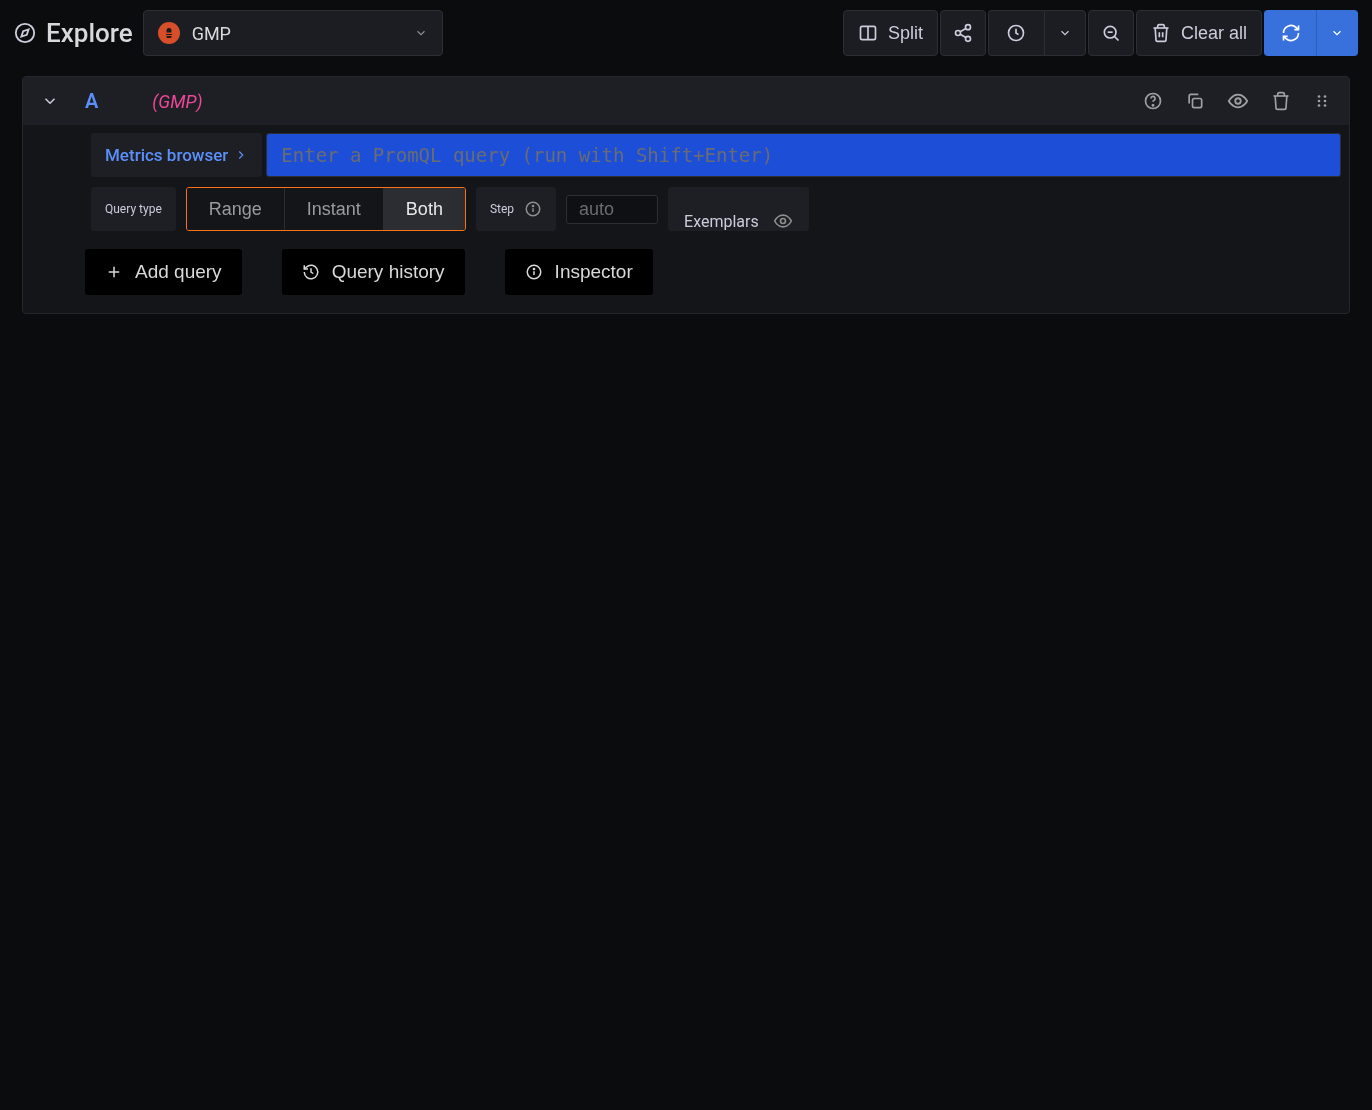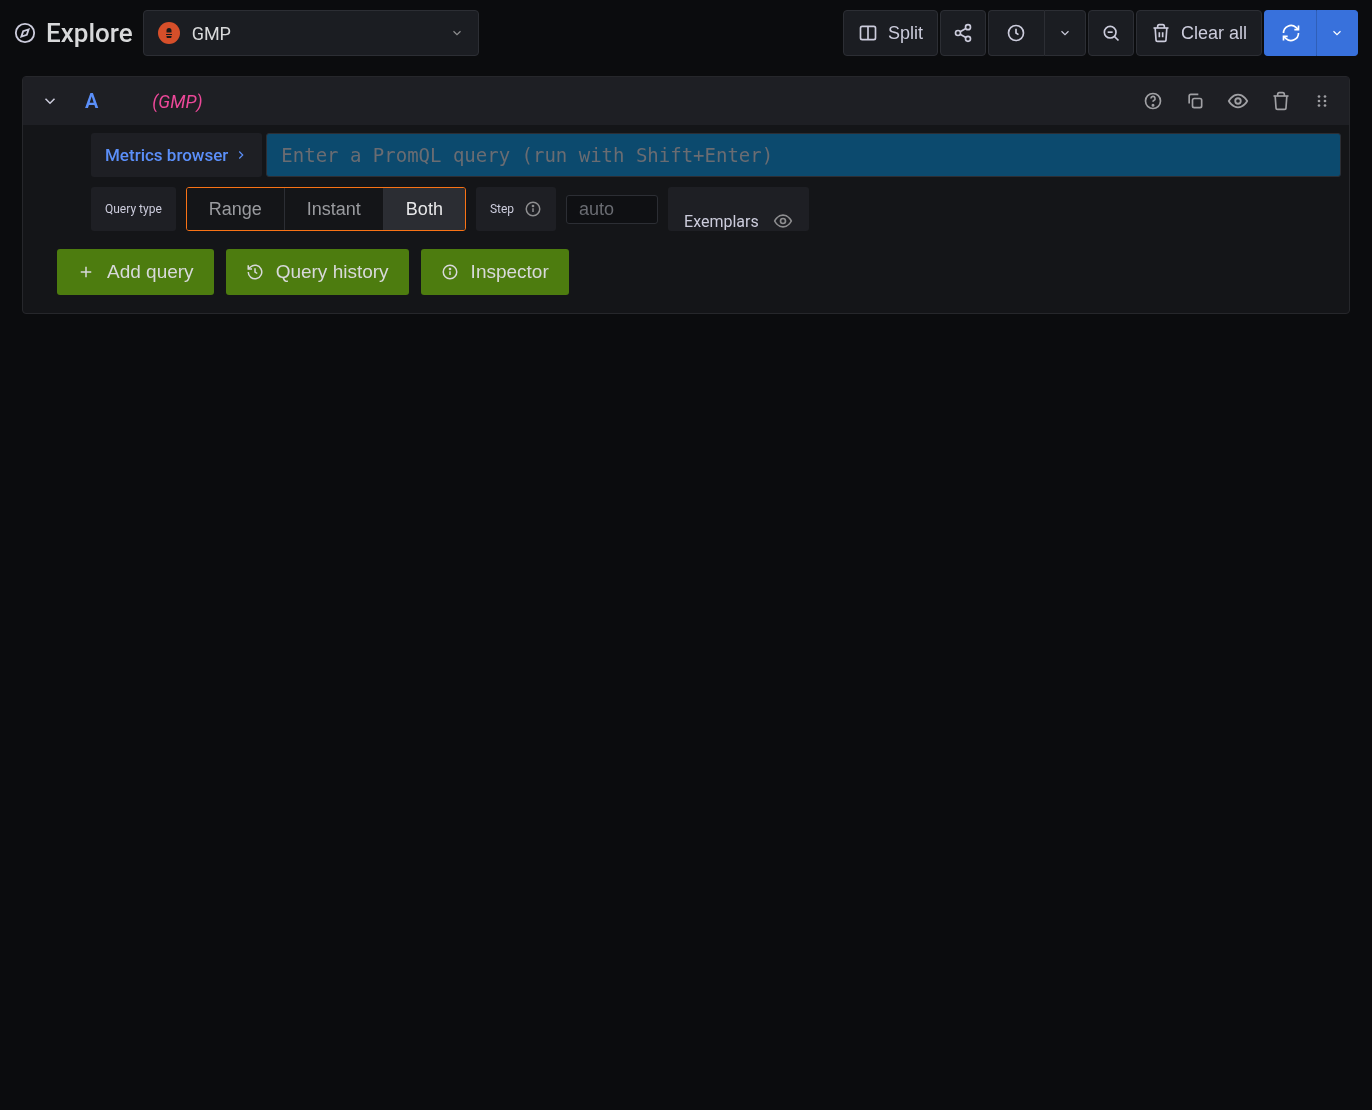--- a/index.html
+++ b/index.html
@@ -29,21 +29,21 @@
     color: #d8d9da;
   }
   .ds-picker {
     display: flex;
     align-items: center;
     gap: 12px;
     background: #1b1d22;
     border: 1px solid #2c2e34;
     border-radius: 4px;
     padding: 18px 14px;
-    width: 336px;
+    width: 300px;
     height: 46px;
     cursor: pointer;
   }
   .ds-icon {
     width: 22px; height: 22px; border-radius: 50%;
     background: #d64f2a;
     display: flex; align-items: center; justify-content: center;
   }
   .ds-name { flex: 1; color: #d8d9da; font-size: 18px; }
   .spacer { flex: 1; }
@@ -114,21 +114,21 @@
     color: #5b8ff9;
     height: 44px;
     padding: 0 14px;
     font-size: 17px;
     font-weight: 500;
     cursor: pointer;
     border-radius: 3px;
   }
   .query-input {
     flex: 1;
-    background: #0c4a6e;
+    background: #1d4ed8;
     border: 1px solid #2c2e34;
     border-radius: 3px;
     height: 44px;
     padding: 0 14px;
     color: #ccccdc;
     font-family: "SFMono-Regular", Consolas, monospace;
     font-size: 19px;
   }
   .query-input::placeholder { color: #6a6c72; }
   .row2 {
@@ -188,29 +188,30 @@
   }
   .action-row {
     display: flex;
     gap: 12px;
     padding: 18px 0 18px 34px;
   }
   .action-btn {
     display: inline-flex;
     align-items: center;
     gap: 12px;
-    background: #4d7c0f;
+    background: #000000;
     border: none;
     border-radius: 3px;
     padding: 0 20px;
     height: 46px;
     color: #d8d9da;
     font-size: 19px;
     font-weight: 500;
     cursor: pointer;
+    margin-left: 28px;
   }
 </style>
 </head>
 <body>
 
 <div class="topbar">
   <div class="title-group">
     <span>
       <svg width="22" height="22" viewBox="0 0 24 24" fill="none" stroke="#ccccdc" stroke-width="2">
           <circle cx="12" cy="12" r="10"></circle>

